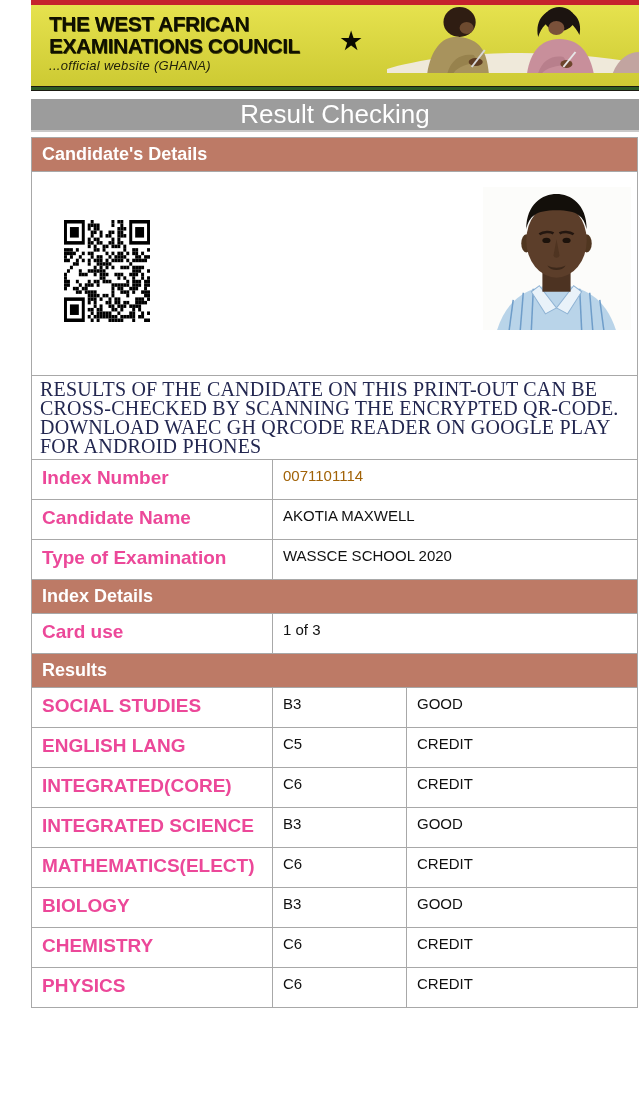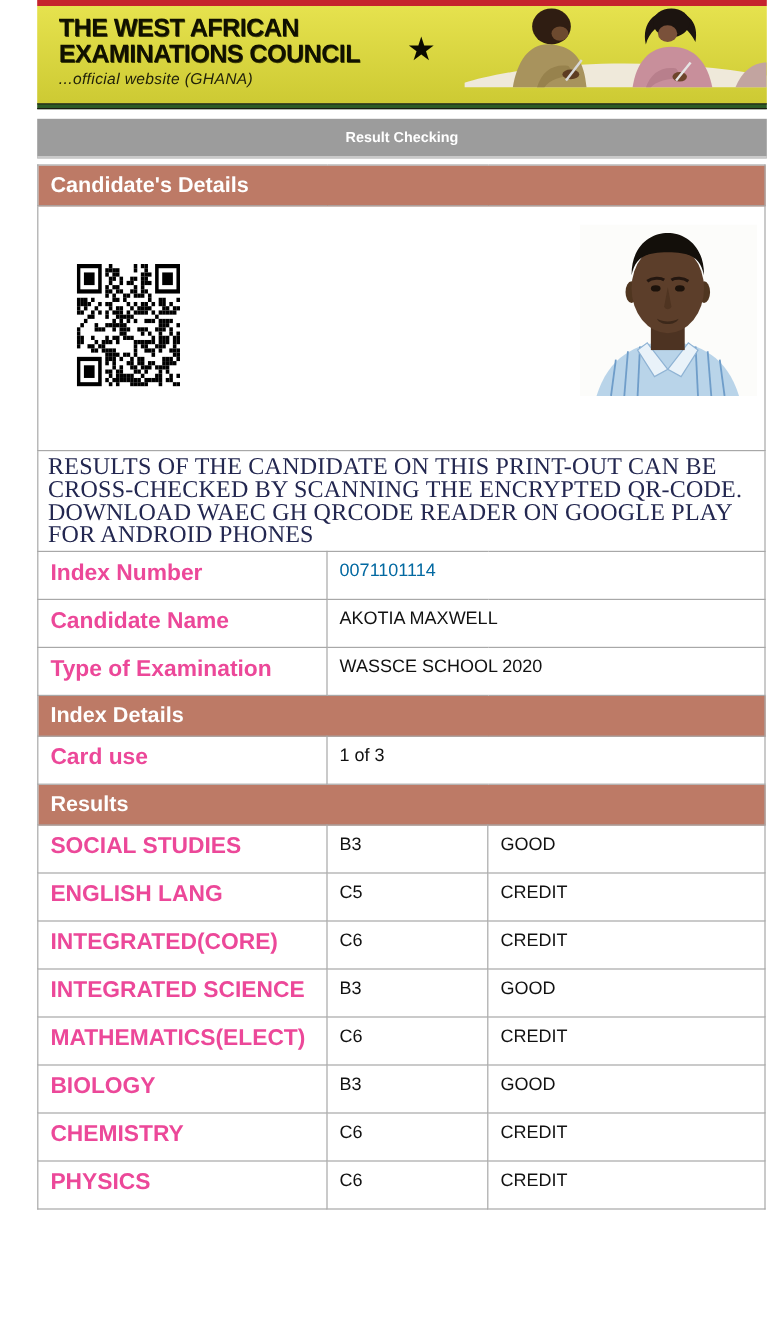--- a/index.html
+++ b/index.html
@@ -11,21 +11,21 @@
   .banner-red{height:5px;background:var(--top-red,#c5232d);}
   .banner-yellow{position:relative;height:81px;background:linear-gradient(#e6e24e,#cdca33);overflow:hidden;}
   .logo-text{position:absolute;left:18px;top:8px;color:#101000;}
   .logo-line1,.logo-line2{font-size:21px;font-weight:bold;letter-spacing:-0.5px;line-height:22px;text-shadow:0.5px 0.5px 0 #44440a;}
   .logo-tagline{font-size:13px;font-weight:normal;font-style:italic;color:#22220a;margin-top:1px;letter-spacing:0.3px;}
   .star{position:absolute;left:308px;top:20px;font-size:27px;color:#0a0a00;}
   .students{position:absolute;right:0;top:0;height:68px;width:252px;}
   .banner-green{height:5px;background:var(--green-strip,#2c5b25);border-top:1px solid #1a1a10;border-bottom:1px solid #1a1a10;box-sizing:border-box;}
 
   
-  .result-bar{margin-top:8px;height:31px;line-height:31px;background:var(--bar-gray,#9c9c9c);color:#fff;font-size:12px;font-weight:bold;text-align:center;border-bottom:2px solid #c9c9c9;}
+  .result-bar{margin-top:8px;height:31px;line-height:31px;background:var(--bar-gray,#9c9c9c);color:#fff;font-size:26px;font-weight:normal;text-align:center;border-bottom:2px solid #c9c9c9;}
 
   
   table.main{margin-top:5px;width:607px;border-collapse:collapse;background:#fff;}
   table.main td{border:1px solid var(--border-gray,#a8a8a8);box-sizing:border-box;}
 
   .serif{font-family:"Liberation Serif",serif;color:var(--serif-navy,#232750);}
 
   td.disclaimer{padding:5px 10px 3px 12px;line-height:40px;}
   .d-label{color:var(--disclaimer-red,#e8231d);font-weight:bold;font-size:23px;}
   .d-sep{color:var(--disclaimer-red,#e8231d);font-weight:bold;font-size:19px;padding:0 4px 0 2px;}
@@ -451,21 +451,21 @@
       </tr>
       <tr>
         <td colspan="3" class="qr-note serif">RESULTS OF THE CANDIDATE ON THIS PRINT-OUT CAN BE CROSS-CHECKED BY SCANNING THE ENCRYPTED QR-CODE. DOWNLOAD WAEC GH QRCODE READER ON GOOGLE PLAY FOR ANDROID PHONES</td>
       </tr>
     </tbody>
 
     <tbody>
 
         <tr>
           <td class="lbl">Index Number</td>
-          <td class="val" colspan="2" style="color: #0369a1;">0071101114</td>
+          <td class="val" colspan="2" style="color: #a16207;">0071101114</td>
         </tr>
 
         <tr>
           <td class="lbl">Candidate Name</td>
           <td class="val" colspan="2">AKOTIA MAXWELL</td>
         </tr>
 
         <tr>
           <td class="lbl">Type of Examination</td>
           <td class="val" colspan="2">WASSCE SCHOOL 2020</td>

